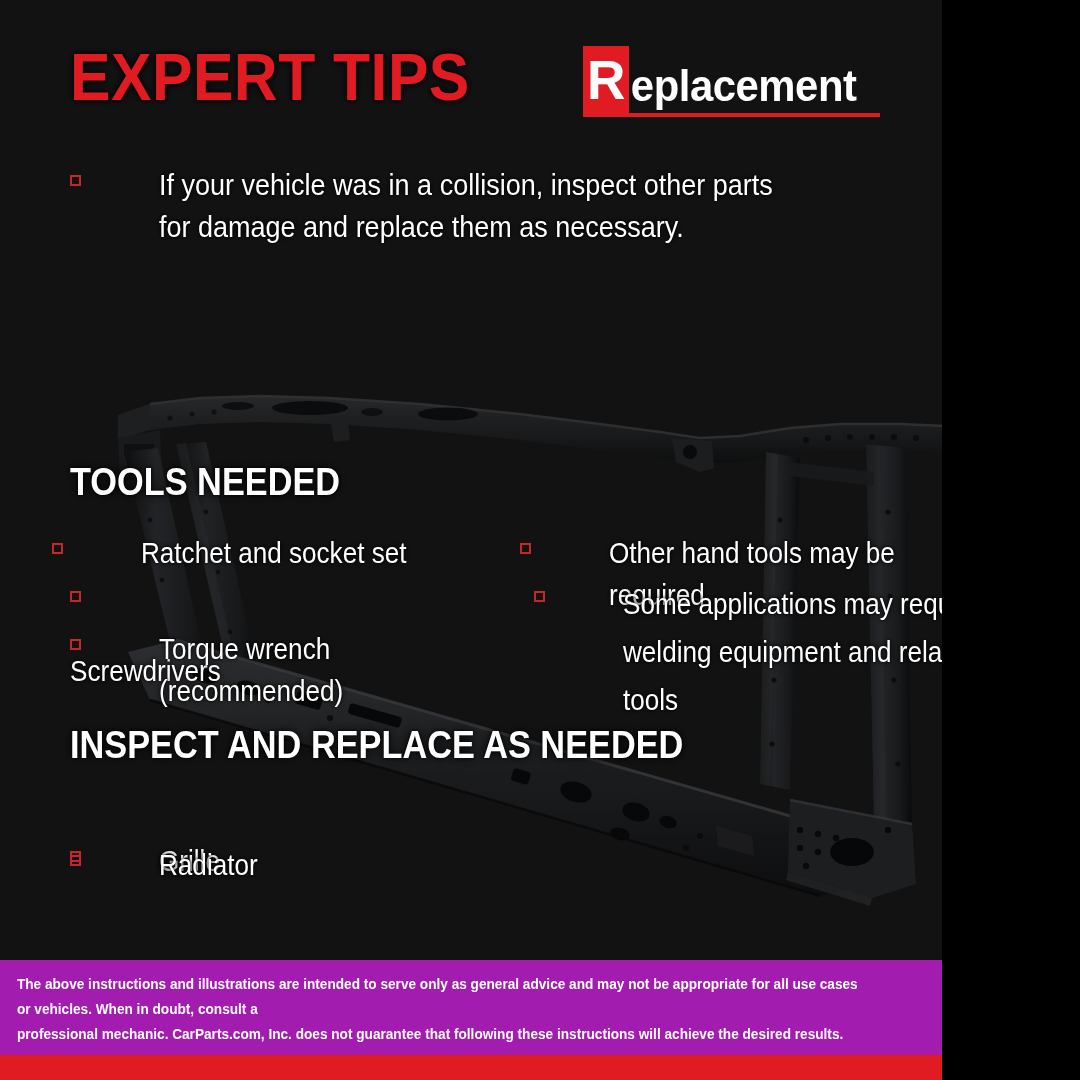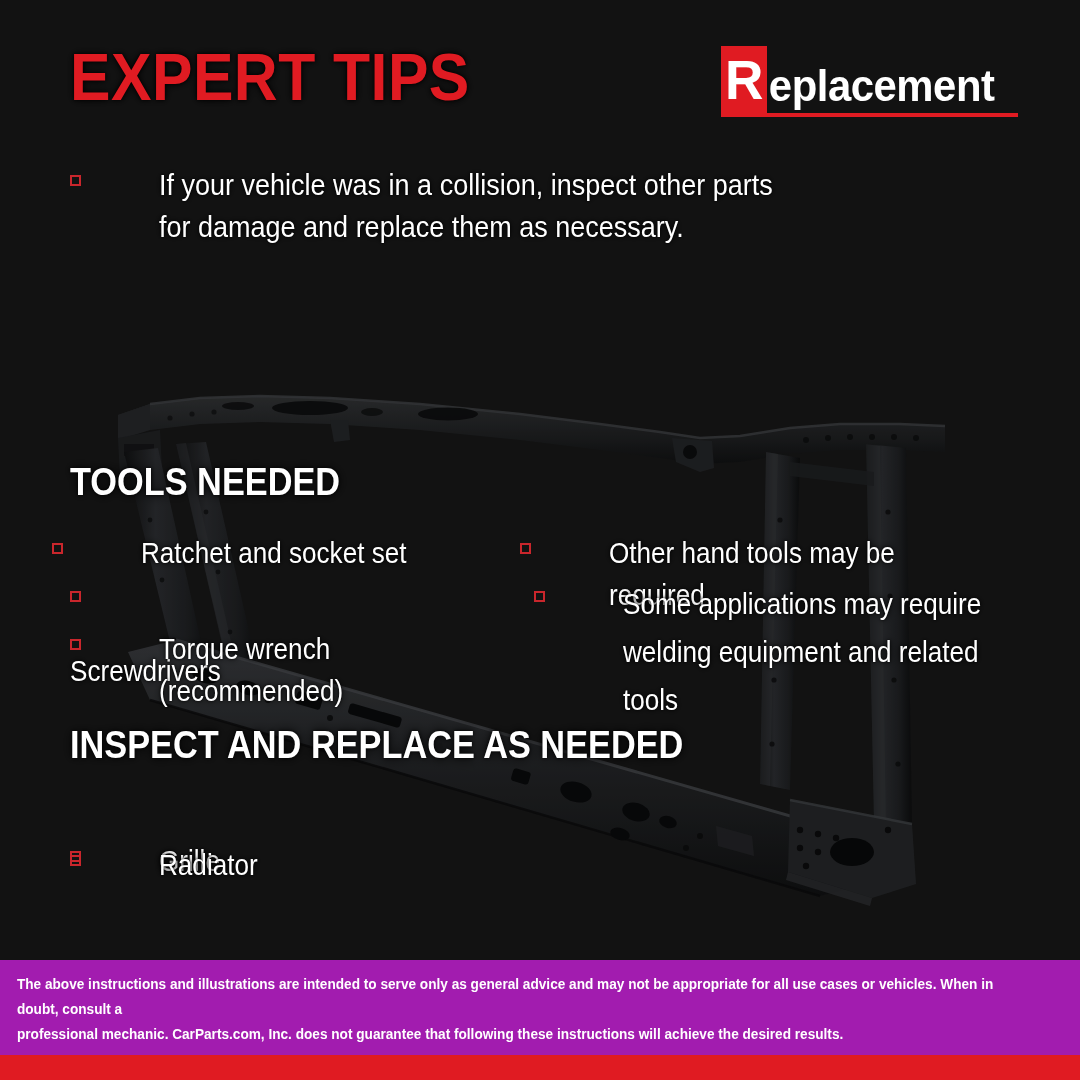--- a/index.html
+++ b/index.html
@@ -2,25 +2,26 @@
 <html><head>
 <meta charset="utf-8">
 <style>
   html, body {
     margin: 0;
     padding: 0;
     background: #000;
   }
   .page {
     position: relative;
-    width: 1080px;
+    width: 914px;
     height: 1080px;
     background: #1b1b1b;
     overflow: hidden;
     font-family: "Liberation Sans", sans-serif;
+    padding-left: 28px;
     -webkit-font-smoothing: antialiased;
   }
 
   
   .photo-layer {
     position: absolute;
     inset: 0;
     z-index: 1;
     pointer-events: none;
   }

